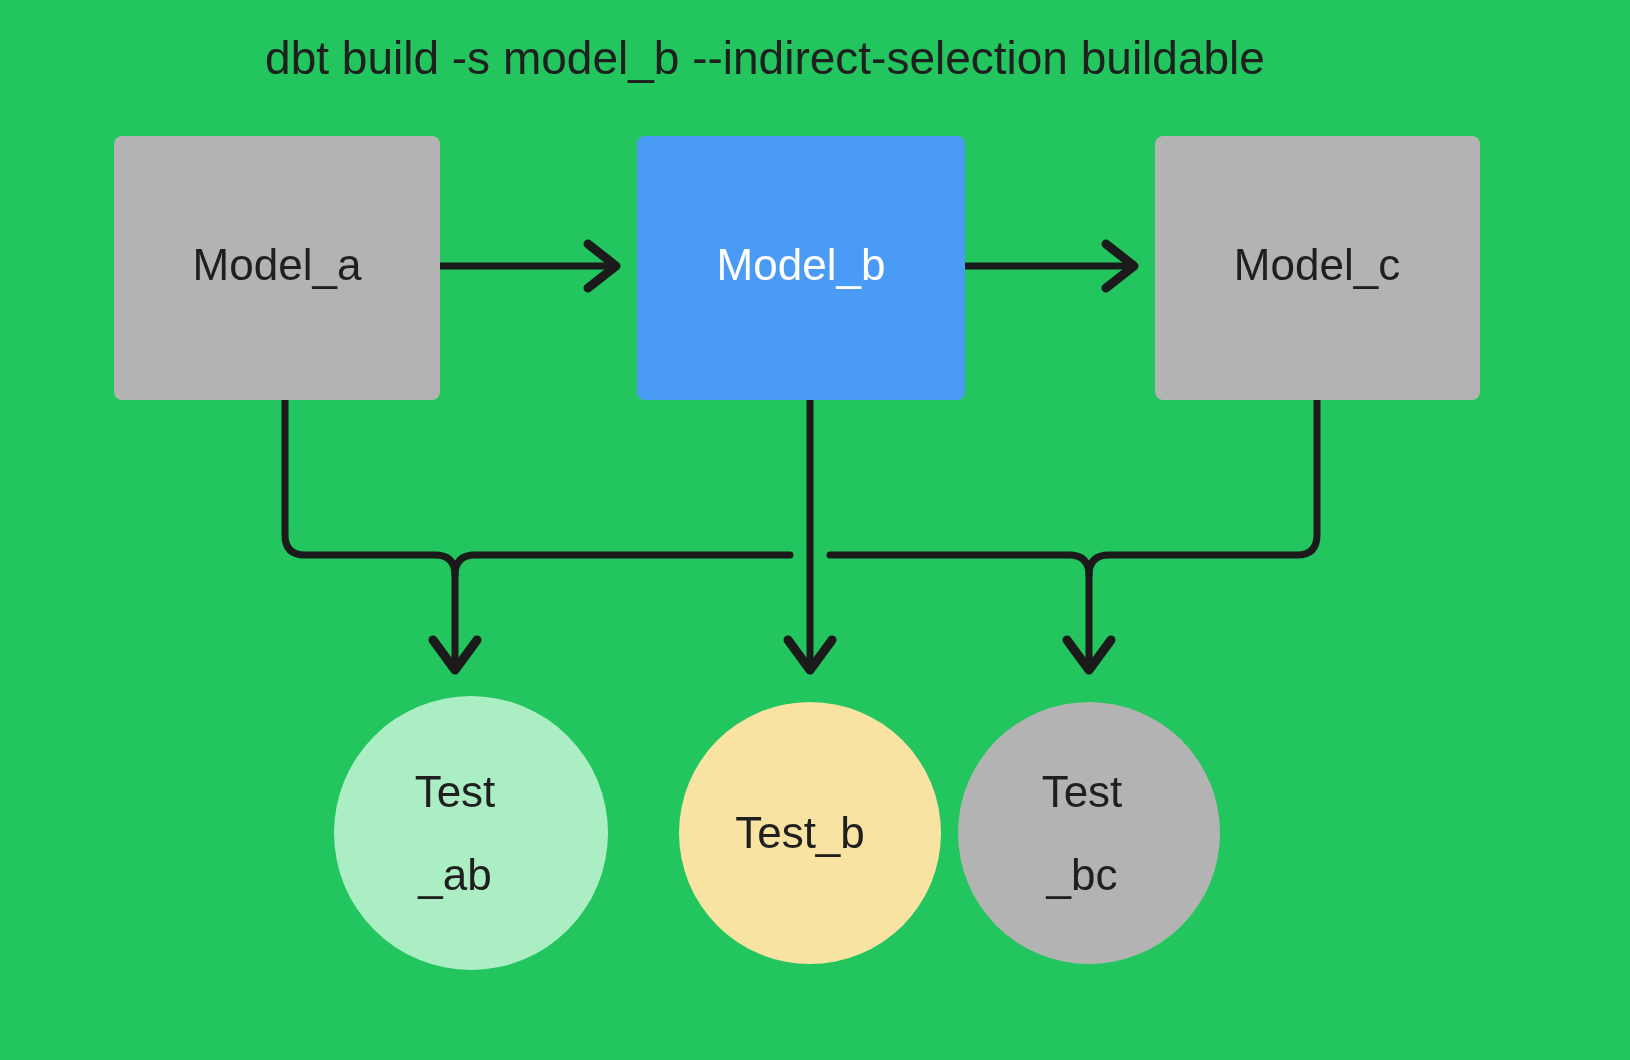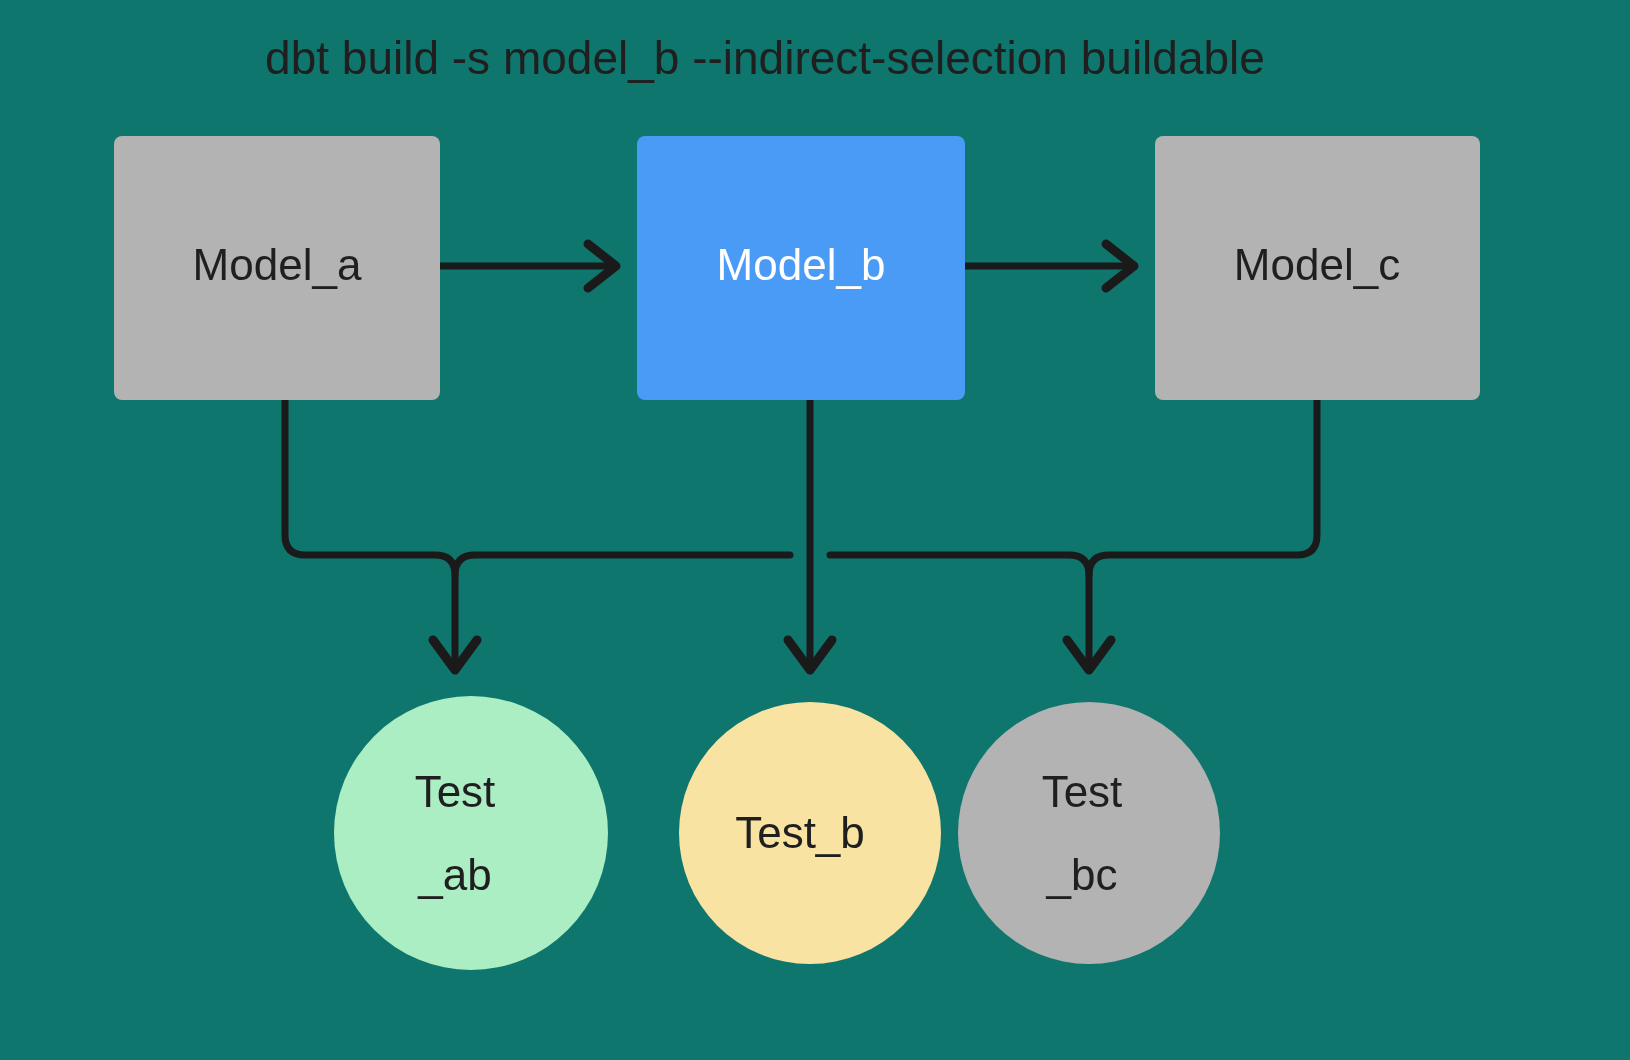--- a/index.html
+++ b/index.html
@@ -7,21 +7,21 @@
     padding: 0;
     background: #ffffff;
   }
   body {
     font-family: "Liberation Sans", sans-serif;
   }
   #canvas {
     position: relative;
     width: 1630px;
     height: 1060px;
-    background: #0f766e;
+    background: #22c55e;
     overflow: hidden;
   }
   #diagram-svg {
     position: absolute;
     left: 0;
     top: 0;
     width: 1630px;
     height: 1060px;
   }
   .title-text {

